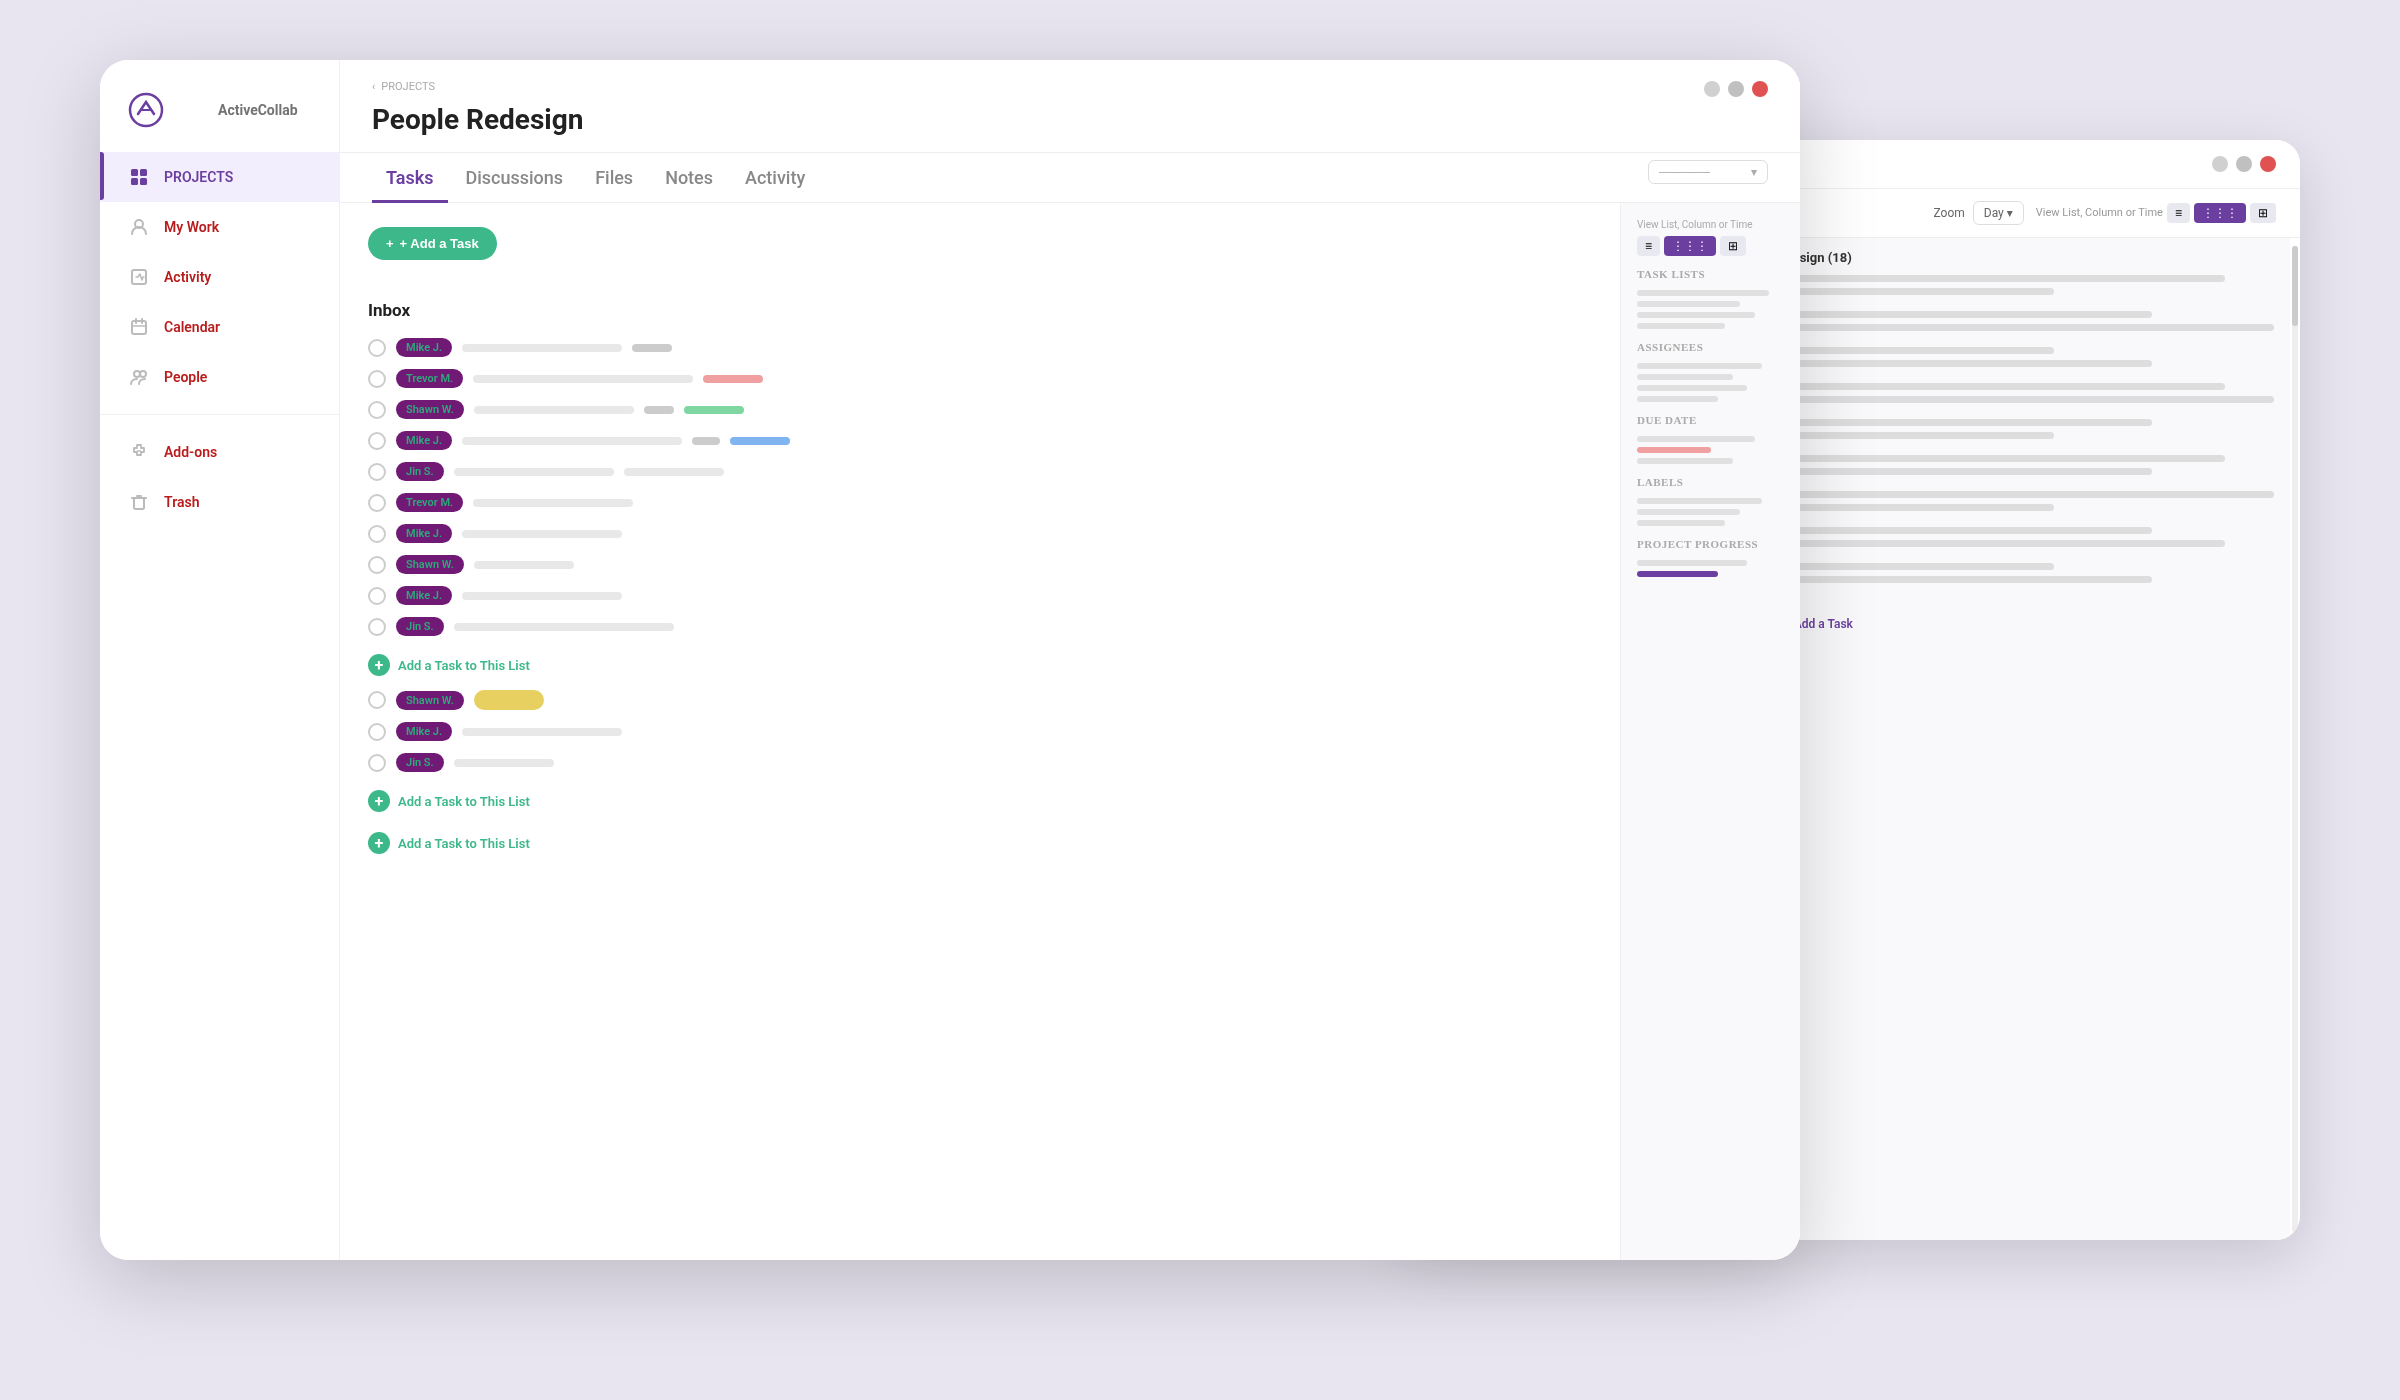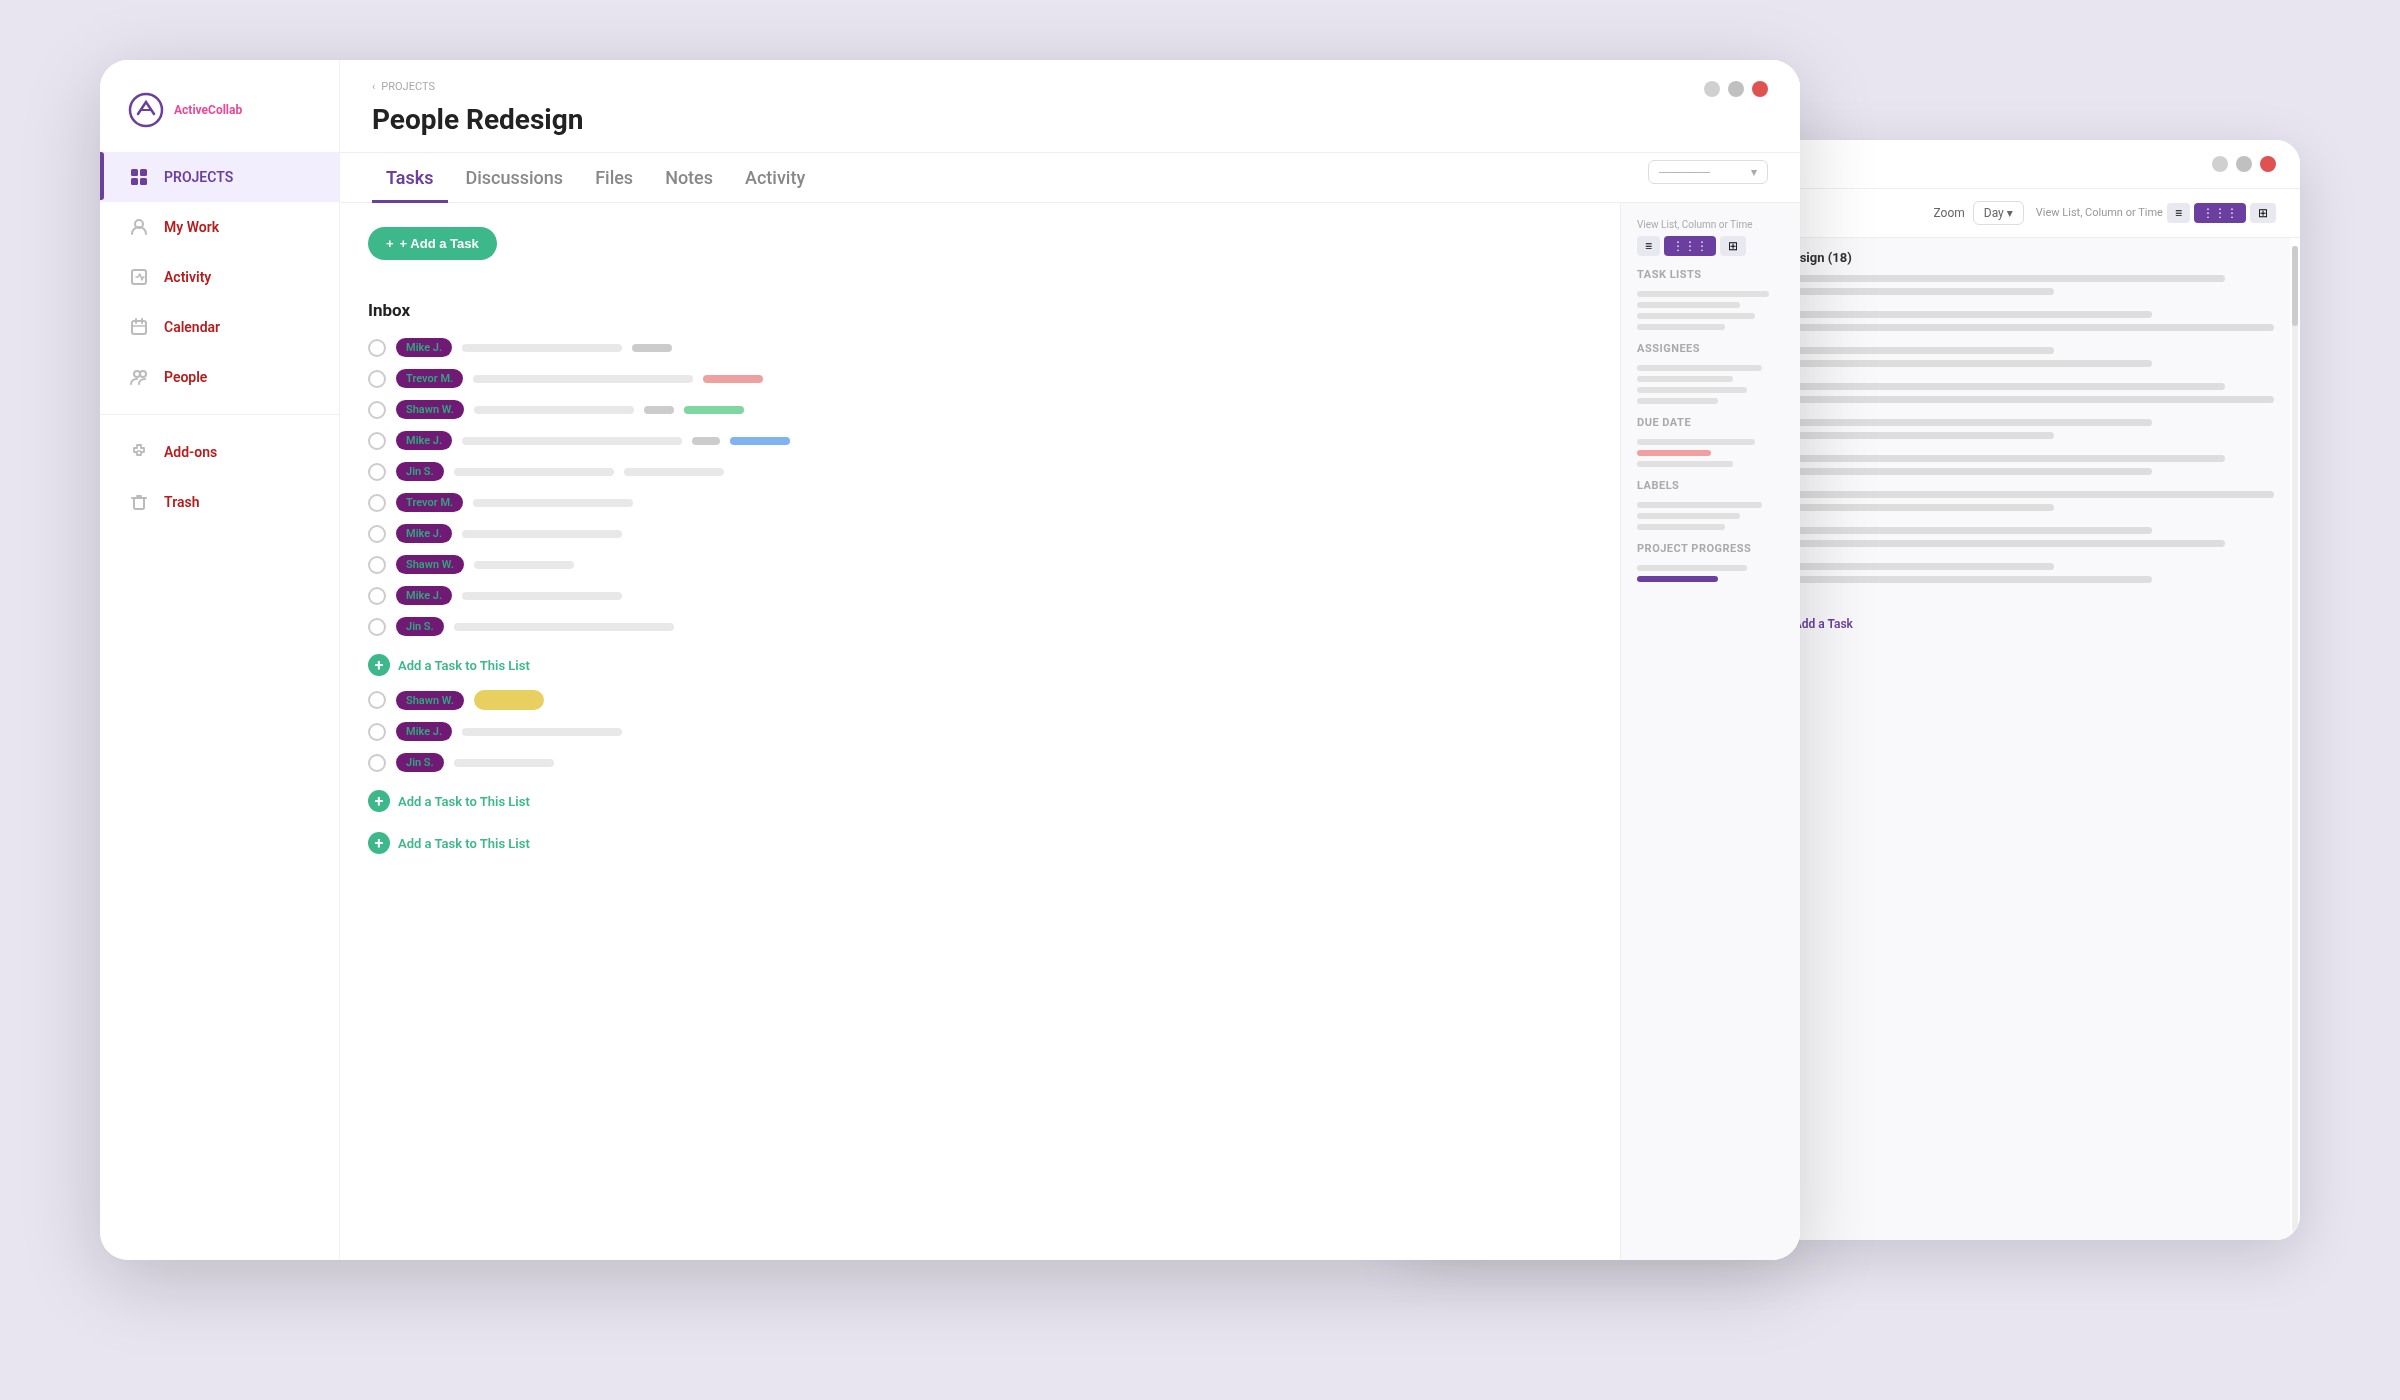--- a/index.html
+++ b/index.html
@@ -51,23 +51,24 @@
       padding: 32px 28px 24px;
       gap: 10px;
     }
 
     .logo-icon {
       width: 36px;
       height: 36px;
     }
 
     .logo-text {
-      font-size: 12px;
+      font-size: 14px;
       font-weight: 700;
-      color: #ec4899;
+      color: #737373;
+      margin-left: 44px;
     }
 
     .nav-item {
       display: flex;
       align-items: center;
       gap: 14px;
       padding: 14px 28px;
       cursor: pointer;
       border-radius: 0;
       transition: background 0.1s;
@@ -310,20 +311,21 @@
     }
 
     .filter-header {
       font-size: 11px;
       font-weight: 700;
       color: #aaa;
       letter-spacing: 0.5px;
       margin-bottom: 10px;
       margin-top: 12px;
       text-transform: uppercase;
+      font-family: Liberation Serif, serif;
     }
 
     .filter-bar {
       height: 6px;
       border-radius: 3px;
       background: #e0e0e0;
       margin-bottom: 5px;
     }
 
     .view-btn {

